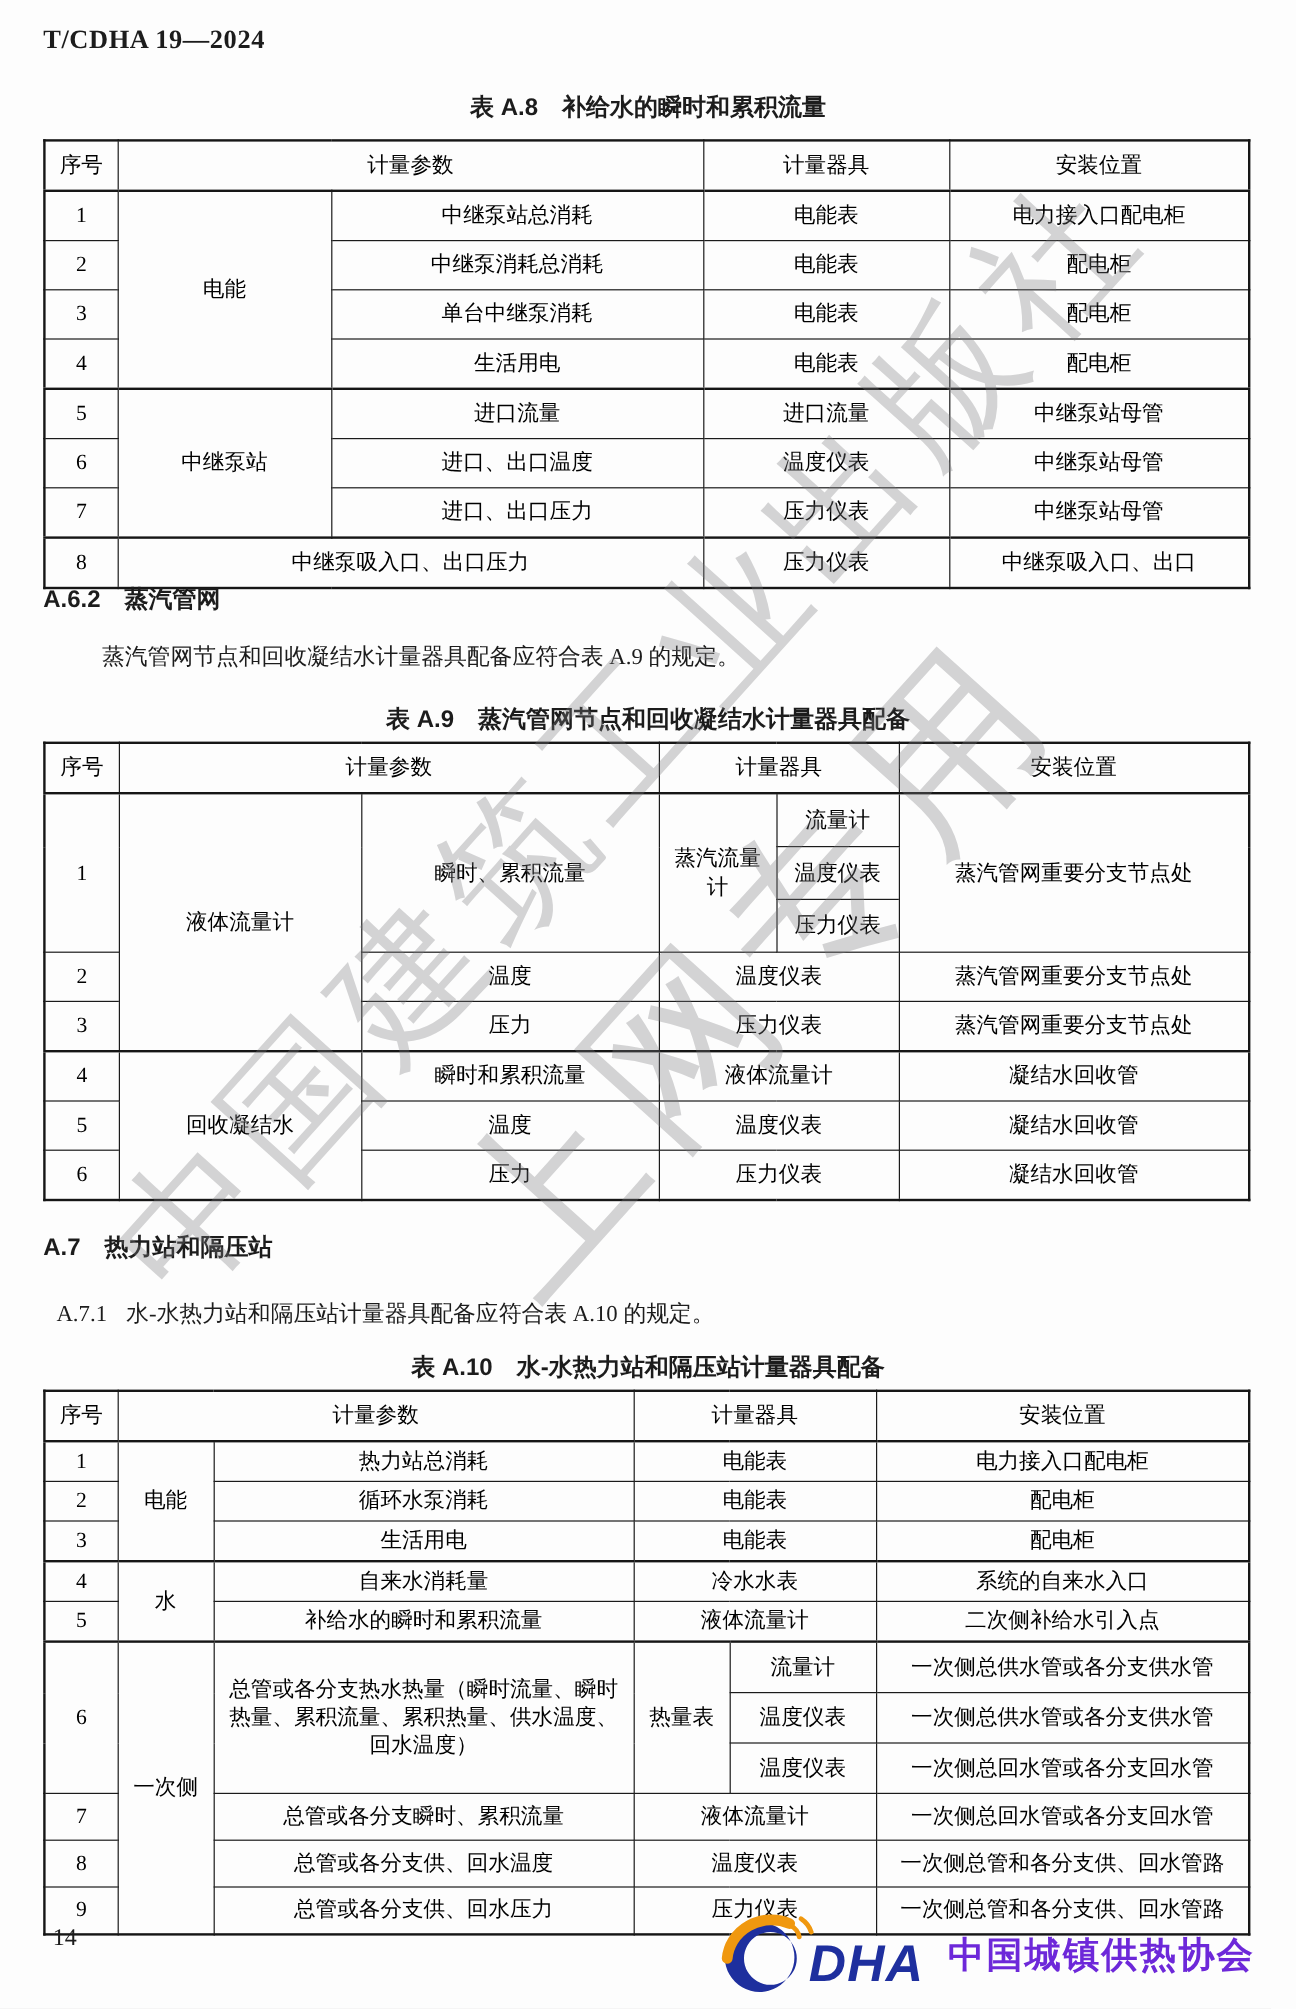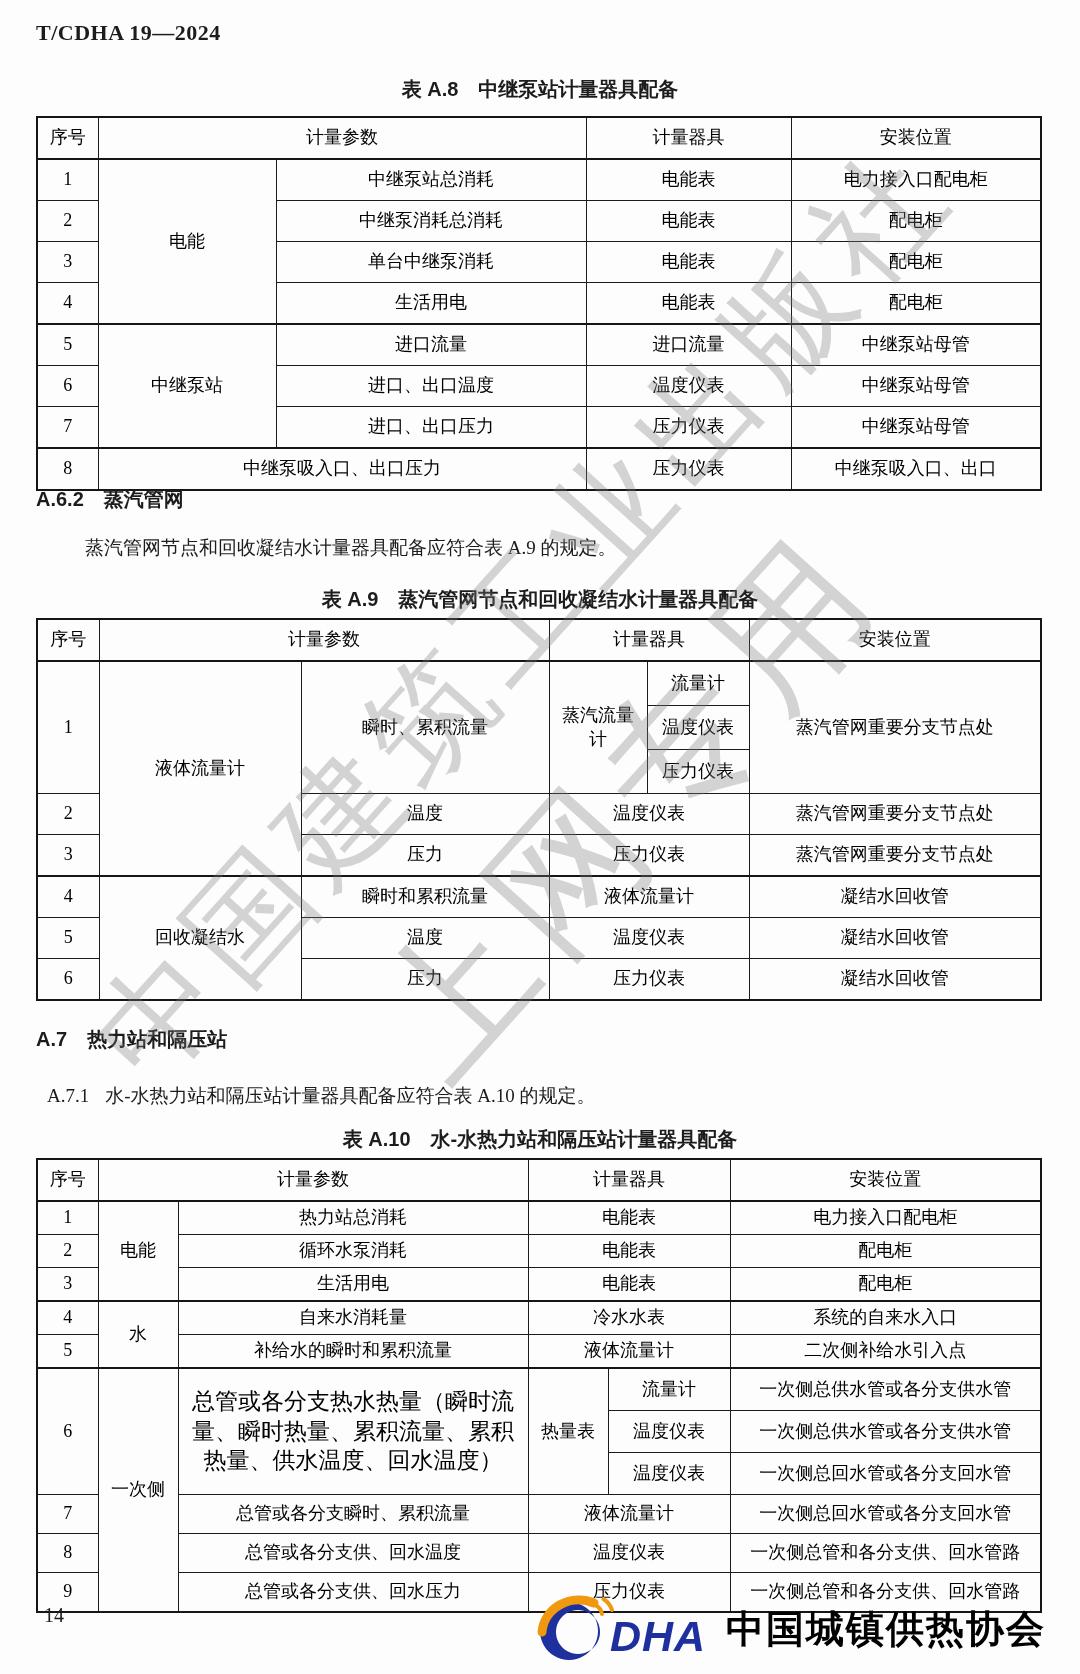--- a/index.html
+++ b/index.html
@@ -38,50 +38,50 @@
   tr.gb td{border-top:2.2px solid #161616;}
   #table-a8{top:116px;}
   #table-a9{top:618px;}
   #table-a10{top:1158px;}
   tr.rh39 td{height:36px;}
   tr.rh41 td{height:39px;}
   tr.rh32 td{height:28px;}
   tr.rh40 td{height:37px;}
   tr.rh37 td{height:34px;}
   td.narrow{padding:0 16px;}
-  td.pjust{text-align:justify;padding:2px 18px;font-size:23px;line-height:1.55;}
+  td.pjust{text-align:justify;padding:2px 18px;font-size:18px;line-height:1.55;}
   
   .wm{
     position:absolute;z-index:3;pointer-events:none;white-space:nowrap;
     font-family:"DejaVu Serif",serif;color:rgba(125,125,128,0.32);
     transform-origin:left center;
   }
   #wm1{left:120px;top:980px;font-size:122px;letter-spacing:12px;transform:rotate(-48deg);}
   #wm2{left:408px;top:952px;font-size:150px;letter-spacing:16px;transform:rotate(-48deg);}
   
   .page-num{position:absolute;left:44px;top:1604px;font:20px "Liberation Serif",serif;}
   .footer-logo{position:absolute;top:1594px;right:34px;display:flex;align-items:center;}
   .org-name{
-    font-family:"Liberation Sans",sans-serif;font-weight:bold;font-size:38px;
-    color:#000000;letter-spacing:2px;
+    font-family:"Liberation Sans",sans-serif;font-weight:bold;font-size:30px;
+    color:#6d28d9;letter-spacing:2px;
   }
 </style>
 </head>
 <body>
 
 <div class="page">
 
   <div class="wm" id="wm1">中国建筑工业出版社</div>
   <div class="wm" id="wm2">上网专用</div>
 
   <div class="layer">
 
     <div class="doc-code">T/CDHA 19—2024</div>
 
-    <div class="tbl-title" id="t8-title">表 A.8　中继泵站计量器具配备</div>
+    <div class="tbl-title" id="t8-title">表 A.8　补给水的瞬时和累积流量</div>
 
     <table class="tbl" id="table-a8">
       <colgroup>
           <col style="width:61px">
           <col style="width:178px">
           <col style="width:310px">
           <col style="width:205px">
           <col style="width:250px">
         </colgroup>
       <tbody>

